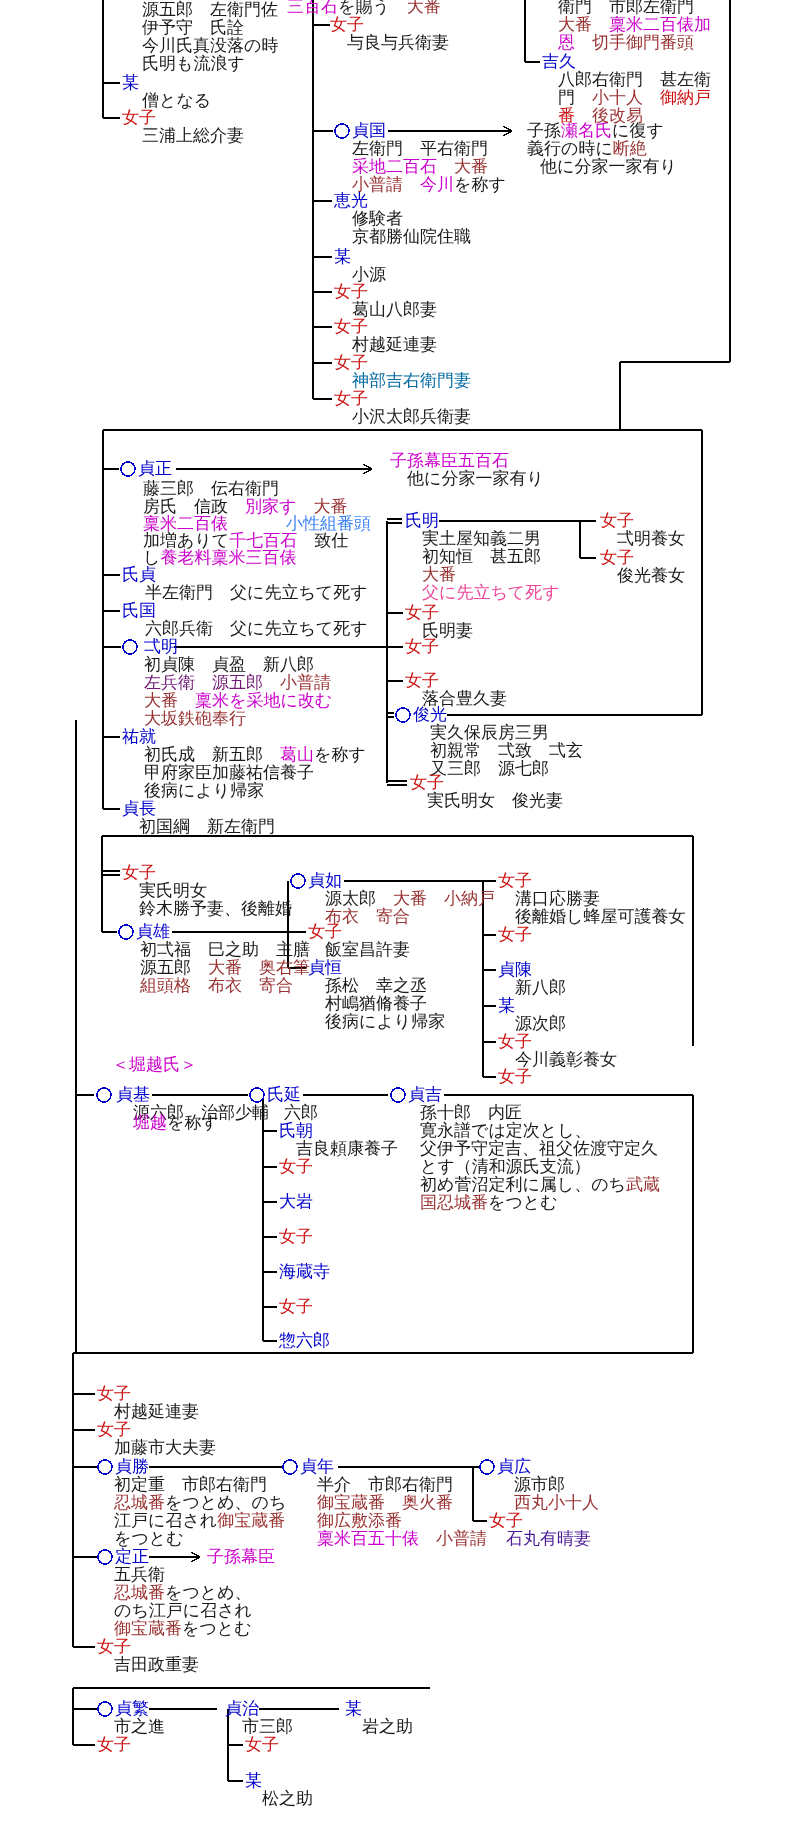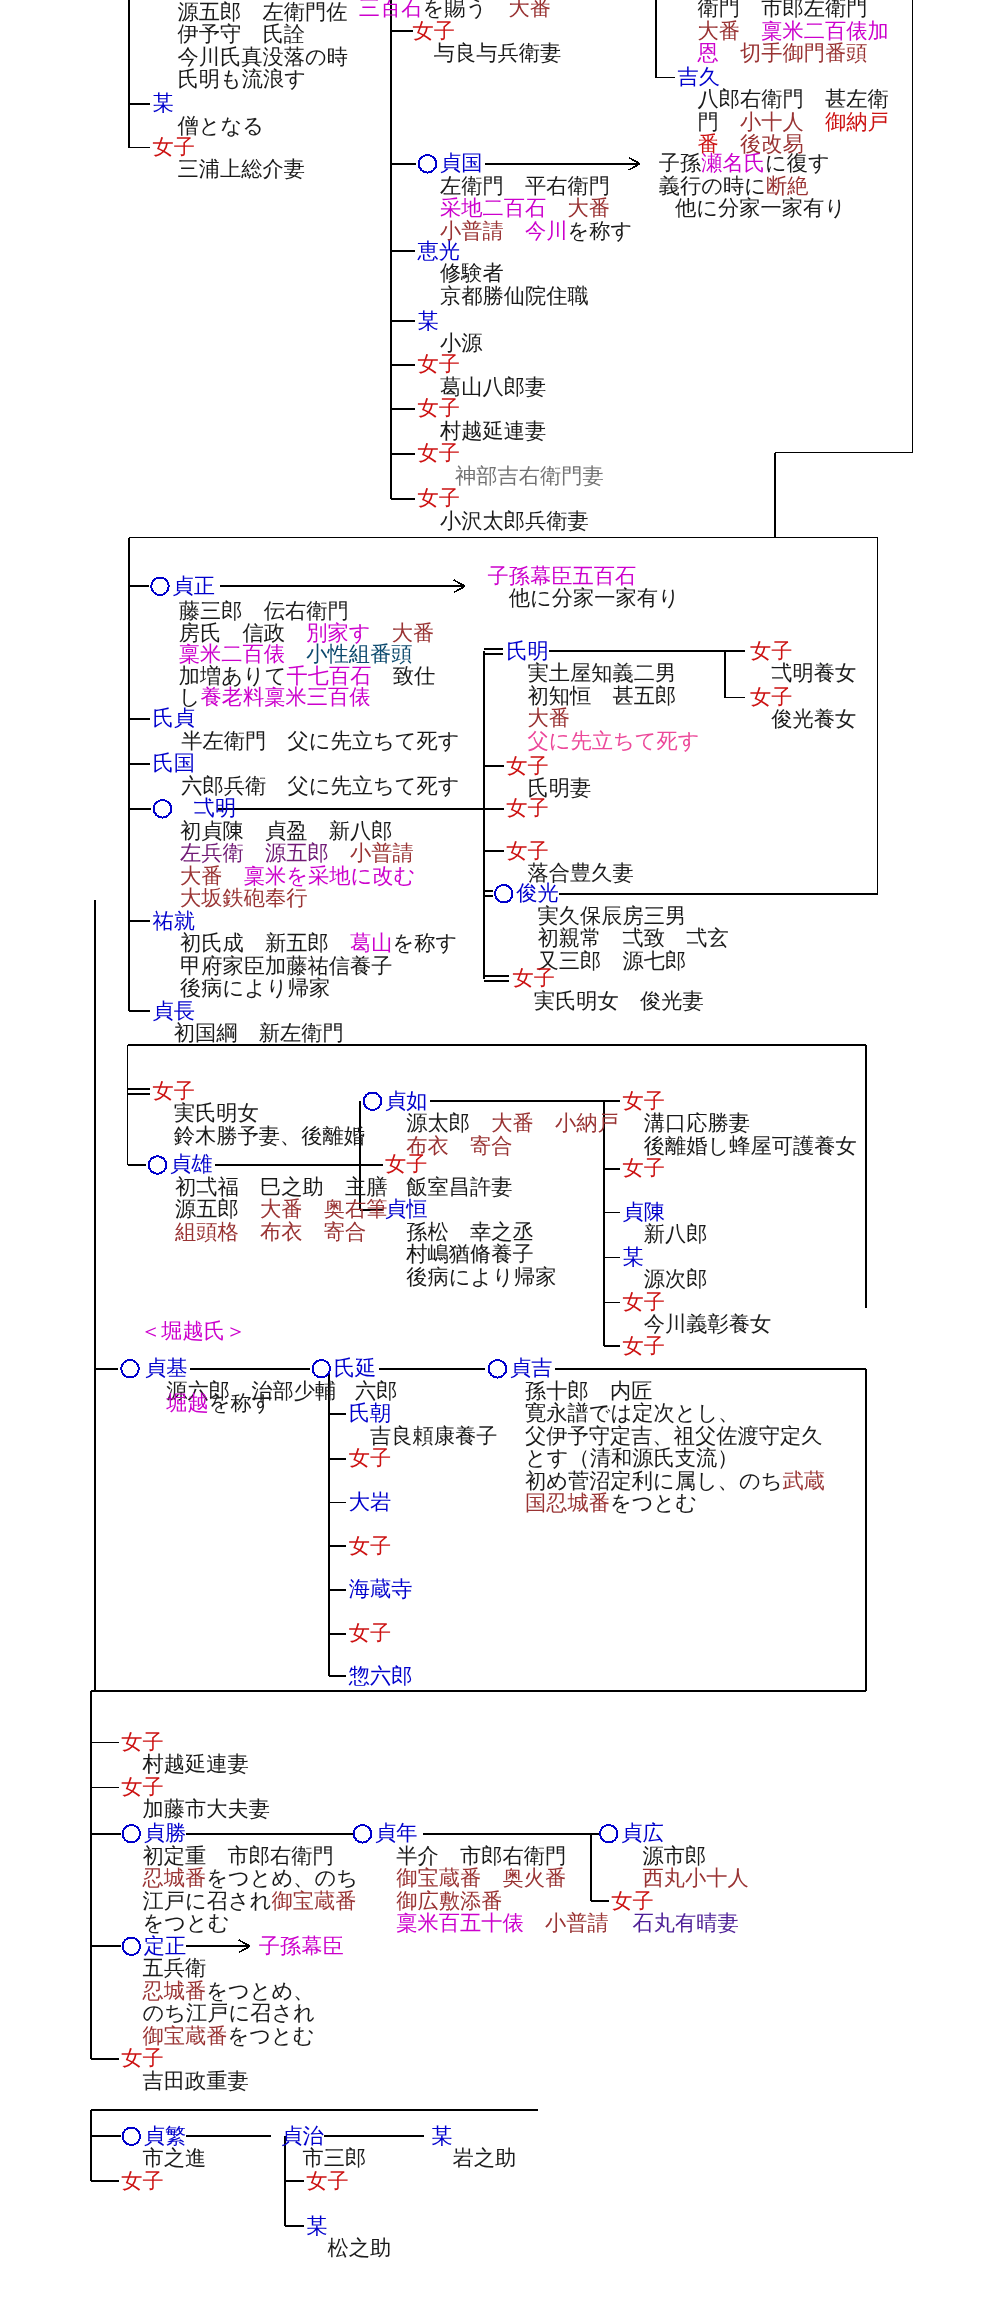--- a/index.html
+++ b/index.html
@@ -150,43 +150,43 @@
       <div class="t" style="left: 334px; top: 192px;"><span style="color: rgb(0, 0, 204);">恵光</span></div>
       <div class="t" style="left: 352px; top: 210px;"><span style="color: rgb(26, 26, 26);">修験者</span></div>
       <div class="t" style="left: 352px; top: 228px;"><span style="color: rgb(26, 26, 26);">京都勝仙院住職</span></div>
       <div class="t" style="left: 334px; top: 248px;"><span style="color: rgb(0, 0, 204);">某</span></div>
       <div class="t" style="left: 352px; top: 266px;"><span style="color: rgb(26, 26, 26);">小源</span></div>
       <div class="t" style="left: 334px; top: 283px;"><span style="color: rgb(204, 17, 17);">女子</span></div>
       <div class="t" style="left: 352px; top: 301px;"><span style="color: rgb(26, 26, 26);">葛山八郎妻</span></div>
       <div class="t" style="left: 334px; top: 318px;"><span style="color: rgb(204, 17, 17);">女子</span></div>
       <div class="t" style="left: 352px; top: 336px;"><span style="color: rgb(26, 26, 26);">村越延連妻</span></div>
       <div class="t" style="left: 334px; top: 354px;"><span style="color: rgb(204, 17, 17);">女子</span></div>
-      <div class="t" style="left: 352px; top: 372px;"><span style="color: #737373; margin-left: 12px;">神部吉右衛門妻</span></div>
+      <div class="t" style="left: 352px; top: 372px;"><span style="color: #0369a1;">神部吉右衛門妻</span></div>
       <div class="t" style="left: 334px; top: 390px;"><span style="color: rgb(204, 17, 17);">女子</span></div>
       <div class="t" style="left: 352px; top: 408px;"><span style="color: rgb(26, 26, 26);">小沢太郎兵衛妻</span></div>
       <div class="t" style="left: 558px; top: -2px;"><span style="color: rgb(26, 26, 26);">衛門　市郎左衛門</span></div>
       <div class="t" style="left: 558px; top: 16px;"><span style="color: rgb(153, 51, 51);">大番　</span><span style="color: rgb(204, 0, 204);">稟米二百俵加</span></div>
       <div class="t" style="left: 558px; top: 34px;"><span style="color: rgb(204, 0, 204);">恩</span><span style="color: rgb(153, 51, 51);">　切手御門番頭</span></div>
       <div class="t" style="left: 542px; top: 53px;"><span style="color: rgb(0, 0, 204);">吉久</span></div>
       <div class="t" style="left: 558px; top: 71px;"><span style="color: rgb(26, 26, 26);">八郎右衛門　甚左衛</span></div>
       <div class="t" style="left: 558px; top: 89px;"><span style="color: rgb(26, 26, 26);">門　</span><span style="color: rgb(153, 51, 51);">小十人　</span><span style="color: rgb(204, 17, 17);">御納戸</span></div>
       <div class="t" style="left: 558px; top: 107px;"><span style="color: rgb(204, 17, 17);">番</span><span style="color: rgb(153, 51, 51);">　後改易</span></div>
       <div class="t" style="left: 138px; top: 460px;"><span style="color: rgb(0, 0, 204);">貞正</span></div>
       <div class="t" style="left: 390px; top: 452px;"><span style="color: rgb(204, 0, 204);">子孫幕臣五百石</span></div>
       <div class="t" style="left: 407px; top: 470px;"><span style="color: rgb(26, 26, 26);">他に分家一家有り</span></div>
       <div class="t" style="left: 143px; top: 480px;"><span style="color: rgb(26, 26, 26);">藤三郎　伝右衛門</span></div>
       <div class="t" style="left: 143px; top: 498px;"><span style="color: rgb(26, 26, 26);">房氏　信政　</span><span style="color: rgb(204, 0, 204);">別家す　</span><span style="color: rgb(153, 51, 51);">大番</span></div>
-      <div class="t" style="left: 143px; top: 515px;"><span style="color: rgb(204, 0, 204);">稟米二百俵　</span><span style="color: #0c4a6e;">小性組番頭</span></div>
+      <div class="t" style="left: 143px; top: 515px;"><span style="color: rgb(204, 0, 204);">稟米二百俵　</span><span style="color: #3b82f6; margin-left: 41px;">小性組番頭</span></div>
       <div class="t" style="left: 143px; top: 532px;"><span style="color: rgb(26, 26, 26);">加増ありて</span><span style="color: rgb(204, 0, 204);">千七百石</span><span style="color: rgb(26, 26, 26);">　致仕</span></div>
       <div class="t" style="left: 143px; top: 549px;"><span style="color: rgb(26, 26, 26);">し</span><span style="color: rgb(204, 0, 204);">養老料稟米三百俵</span></div>
       <div class="t" style="left: 122px; top: 566px;"><span style="color: rgb(0, 0, 204);">氏貞</span></div>
       <div class="t" style="left: 145px; top: 584px;"><span style="color: rgb(26, 26, 26);">半左衛門　父に先立ちて死す</span></div>
       <div class="t" style="left: 122px; top: 602px;"><span style="color: rgb(0, 0, 204);">氏国</span></div>
       <div class="t" style="left: 145px; top: 620px;"><span style="color: rgb(26, 26, 26);">六郎兵衛　父に先立ちて死す</span></div>
-      <div class="t" style="left: 155px; top: 638px;"><span style="color: rgb(0, 0, 204);">弌明</span></div>
+      <div class="t" style="left: 144px; top: 638px;"><span style="color: rgb(0, 0, 204);">弌明</span></div>
       <div class="t" style="left: 144px; top: 656px;"><span style="color: rgb(26, 26, 26);">初貞陳　貞盈　新八郎</span></div>
       <div class="t" style="left: 144px; top: 674px;"><span style="color: #701a75;">左兵衛　源五郎　</span><span style="color: rgb(153, 51, 51);">小普請</span></div>
       <div class="t" style="left: 144px; top: 692px;"><span style="color: rgb(153, 51, 51);">大番　</span><span style="color: rgb(204, 0, 204);">稟米を采地に改む</span></div>
       <div class="t" style="left: 144px; top: 710px;"><span style="color: rgb(153, 51, 51);">大坂鉄砲奉行</span></div>
       <div class="t" style="left: 122px; top: 728px;"><span style="color: rgb(0, 0, 204);">祐就</span></div>
       <div class="t" style="left: 144px; top: 746px;"><span style="color: rgb(26, 26, 26);">初氏成　新五郎　</span><span style="color: rgb(204, 0, 204);">葛山</span><span style="color: rgb(26, 26, 26);">を称す</span></div>
       <div class="t" style="left: 144px; top: 764px;"><span style="color: rgb(26, 26, 26); text-align: right;">甲府家臣加藤祐信養子</span></div>
       <div class="t" style="left: 144px; top: 782px;"><span style="color: rgb(26, 26, 26);">後病により帰家</span></div>
       <div class="t" style="left: 122px; top: 800px;"><span style="color: rgb(0, 0, 204);">貞長</span></div>
       <div class="t" style="left: 139px; top: 818px;"><span style="color: rgb(26, 26, 26);">初国綱　新左衛門</span></div>

